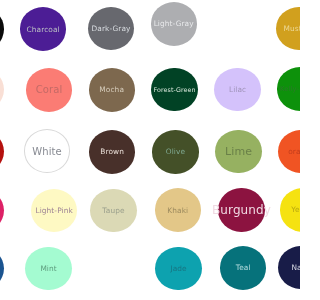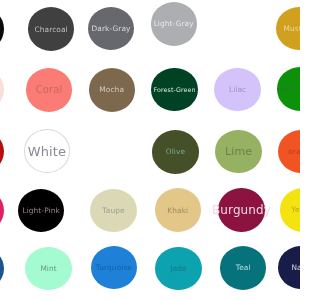--- a/index.html
+++ b/index.html
@@ -9,21 +9,21 @@
   #grid{position:relative;width:300px;height:300px;}
   .swatch{position:absolute;border-radius:50%;display:flex;align-items:center;
           justify-content:center;box-sizing:border-box;}
   .swatch-label{white-space:nowrap;font-weight:400;letter-spacing:0.1px;}
 </style>
 </head>
 <body>
 
 <div id="grid">
     <div class="swatch" style="left: -42.15px; top: 7.4px; width: 46.3px; height: 43.6px; background: rgb(10, 10, 10);"></div>
-    <div class="swatch" style="left: 28px; top: 7.4px; width: 46.3px; height: 43.6px; background: #404040;">
+    <div class="swatch" style="left: 20px; top: 7.4px; width: 46.3px; height: 43.6px; background: #4c1d95;">
       <span class="swatch-label" style="color: rgb(188, 192, 196); font-size: 7.4px;">Charcoal</span>
     </div>
     <div class="swatch" style="left: 87.85px; top: 6.8px; width: 46.3px; height: 43.6px; background: rgb(103, 104, 110);">
       <span class="swatch-label" style="color: rgb(216, 220, 224); font-size: 7.4px;">Dark-Gray</span>
     </div>
     <div class="swatch" style="left: 150.55px; top: 2px; width: 46.3px; height: 43.6px; background: rgb(173, 174, 177);">
       <span class="swatch-label" style="color: rgb(232, 233, 235); font-size: 7.4px;">Light-Gray</span>
     </div>
     <div class="swatch" style="left: 275.65px; top: 6.8px; width: 46.3px; height: 43.6px; background: rgb(209, 160, 30);">
       <span class="swatch-label" style="color: rgb(236, 215, 150); font-size: 7.4px;">Mustard</span>
@@ -39,54 +39,54 @@
       <span class="swatch-label" style="color: rgb(220, 233, 222); font-size: 6.3px;">Forest-Green</span>
     </div>
     <div class="swatch" style="left: 214.45px; top: 67.5px; width: 46.3px; height: 43.6px; background: rgb(212, 194, 251);">
       <span class="swatch-label" style="color: rgb(159, 147, 184); font-size: 7.4px;">Lilac</span>
     </div>
     <div class="swatch" style="left: 277.15px; top: 67.3px; width: 46.3px; height: 43.6px; background: rgb(13, 145, 11);">
       <span class="swatch-label" style="color: rgb(42, 122, 40); font-size: 6.8px;">Kelly-Green</span>
     </div>
     <div class="swatch" style="left: -42.55px; top: 129.7px; width: 46.3px; height: 43.6px; background: rgb(181, 16, 14);"></div>
     <div class="swatch" style="left: 23.85px; top: 129.4px; width: 46.3px; height: 43.6px; background: rgb(255, 255, 255); border: 0.7px solid rgb(217, 217, 217);">
-      <span class="swatch-label" style="color: rgb(135, 138, 146); font-size: 13px;">White</span>
+      <span class="swatch-label" style="color: rgb(135, 138, 146); font-size: 10px;">White</span>
+    </div>
+    <div class="swatch" style="left: 88.95px; top: 130.1px; width: 46.3px; height: 43.6px; background: rgb(72, 48, 42);">
+      <span class="swatch-label" style="color: rgb(232, 221, 214); font-size: 7.4px;">Brown</span>
     </div>
     <div class="swatch" style="left: 152.25px; top: 130px; width: 46.3px; height: 43.6px; background: rgb(68, 80, 40);">
       <span class="swatch-label" style="color: rgb(127, 168, 144); font-size: 7.4px;">Olive</span>
     </div>
     <div class="swatch" style="left: 215.45px; top: 129.8px; width: 46.3px; height: 43.6px; background: rgb(150, 177, 97);">
       <span class="swatch-label" style="color: rgb(106, 128, 72); font-size: 11px;">Lime</span>
     </div>
     <div class="swatch" style="left: 278.35px; top: 129.7px; width: 46.3px; height: 43.6px; background: rgb(240, 84, 35);">
       <span class="swatch-label" style="color: rgb(194, 61, 28); font-size: 7.4px;">orange</span>
     </div>
     <div class="swatch" style="left: -42.15px; top: 188.6px; width: 46.3px; height: 43.6px; background: rgb(221, 33, 102);"></div>
-    <div class="swatch" style="left: 18px; top: 188.5px; width: 46.3px; height: 43.6px; background: #000000;">
+    <div class="swatch" style="left: 31px; top: 188.5px; width: 46.3px; height: 43.6px; background: #fef9c3;">
       <span class="swatch-label" style="color: rgb(156, 130, 148); font-size: 7.4px;">Light-Pink</span>
     </div>
     <div class="swatch" style="left: 90.35px; top: 188.5px; width: 46.3px; height: 43.6px; background: rgb(219, 217, 181);">
       <span class="swatch-label" style="color: rgb(155, 160, 141); font-size: 7.4px;">Taupe</span>
     </div>
     <div class="swatch" style="left: 154.65px; top: 188.3px; width: 46.3px; height: 43.6px; background: rgb(227, 199, 136);">
       <span class="swatch-label" style="color: rgb(156, 138, 94); font-size: 7.4px;">Khaki</span>
     </div>
     <div class="swatch" style="left: 218.35px; top: 188.2px; width: 46.3px; height: 43.6px; background: rgb(140, 19, 64);">
       <span class="swatch-label" style="color: rgb(240, 217, 226); font-size: 12px;">Burgundy</span>
     </div>
     <div class="swatch" style="left: 279.85px; top: 188px; width: 46.3px; height: 43.6px; background: rgb(245, 226, 17);">
       <span class="swatch-label" style="color: rgb(184, 168, 16); font-size: 7.4px;">Yellow</span>
     </div>
     <div class="swatch" style="left: -42.75px; top: 246.6px; width: 46.3px; height: 43.6px; background: rgb(27, 84, 144);"></div>
     <div class="swatch" style="left: 25.45px; top: 246.6px; width: 46.3px; height: 43.6px; background: rgb(164, 251, 209);">
       <span class="swatch-label" style="color: rgb(94, 156, 126); font-size: 7.4px;">Mint</span>
     </div>
-    <div class="swatch" style="left: 90.75px; top: 245.9px; width: 46.3px; height: 43.6px; background: rgb(30, 128, 215);">
-      <span class="swatch-label" style="color: rgb(21, 96, 163); font-size: 7.4px;">Turquoise</span>
-    </div>
     <div class="swatch" style="left: 155.45px; top: 246.5px; width: 46.3px; height: 43.6px; background: rgb(13, 162, 175);">
       <span class="swatch-label" style="color: rgb(23, 117, 130); font-size: 7.4px;">Jade</span>
     </div>
     <div class="swatch" style="left: 220.05px; top: 246px; width: 46.3px; height: 43.6px; background: rgb(6, 114, 123);">
       <span class="swatch-label" style="color: rgb(184, 222, 224); font-size: 7.4px;">Teal</span>
     </div>
     <div class="swatch" style="left: 277.85px; top: 245.7px; width: 46.3px; height: 43.6px; background: rgb(24, 28, 72);">
       <span class="swatch-label" style="color: rgb(216, 218, 228); font-size: 7.4px;">Navy</span>
     </div>
   </div>

